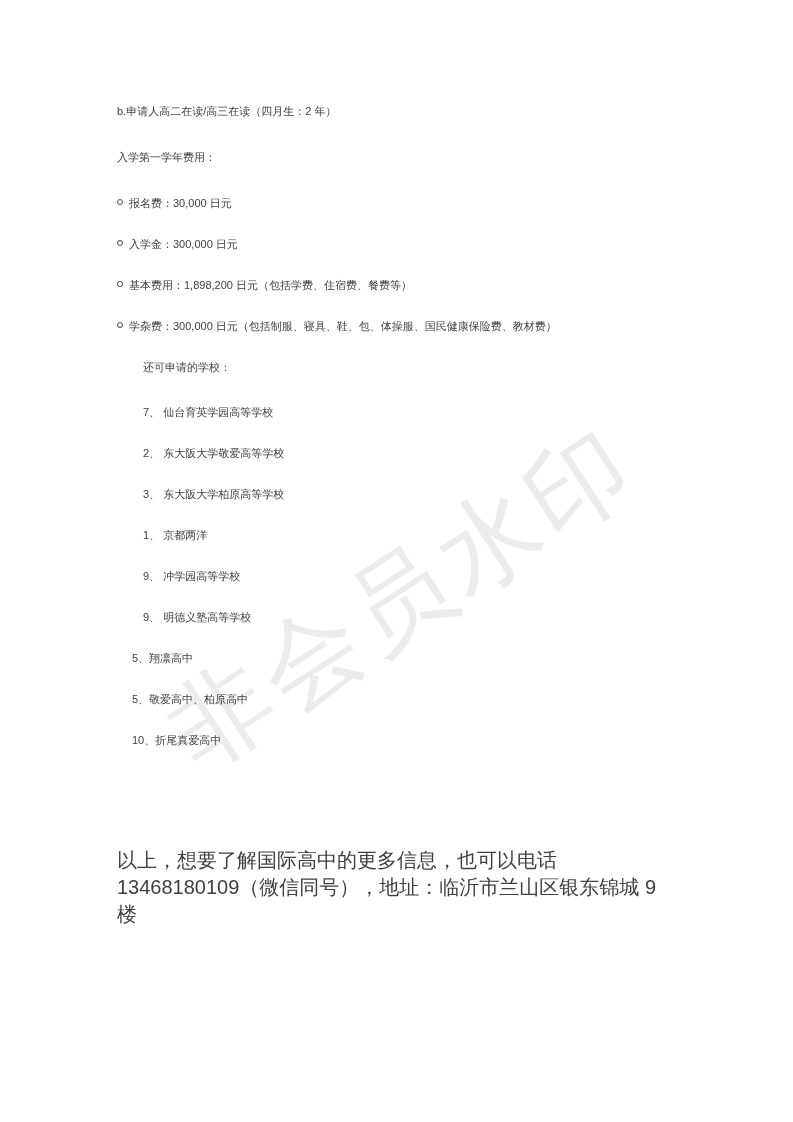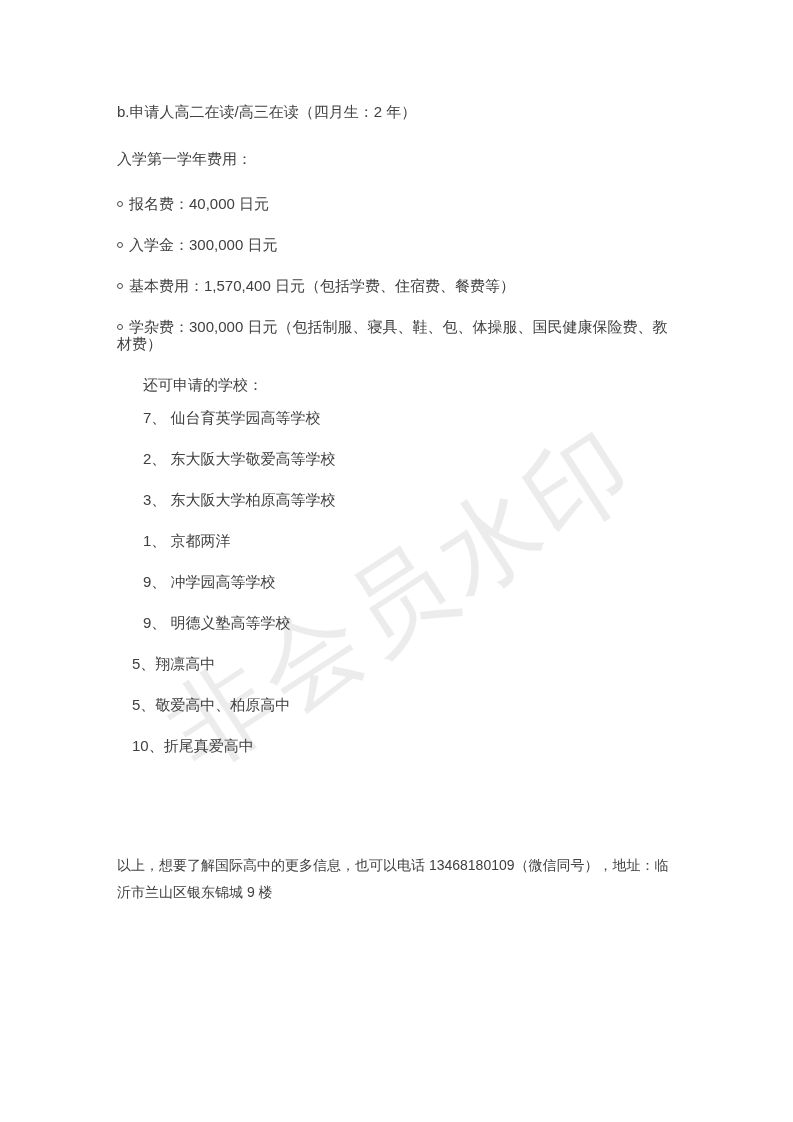--- a/index.html
+++ b/index.html
@@ -28,71 +28,71 @@
     pointer-events: none;
     user-select: none;
   }
   .content {
     position: relative;
     z-index: 1;
     padding: 103px 116px 0 117px;
     width: 560px;
   }
   .line {
-    font-size: 15px;
+    font-size: 11px;
     line-height: 17px;
     margin: 0 0 24px 0;
   }
   .intro { margin-bottom: 30px; }
-  .fees-title { margin-bottom: 28px; }
+  .fees-title { margin-bottom: 28px; font-family: Liberation Mono, monospace; }
   ul.fees, ol.schools {
     margin: 0;
     padding: 0;
     list-style: none;
   }
   ul.fees li { margin: 0 0 24px 0; }
   .bullet {
     display: inline-block;
     width: 4px;
     height: 4px;
     border: 1.5px solid #4a4a4a;
     border-radius: 50%;
     background: #ffffff;
     margin-right: 6px;
     vertical-align: 2px;
   }
-  .schools-title { margin: 0 0 16px 26px; }
+  .schools-title { margin: 0 0 28px 26px; }
   ol.schools li { margin: 0 0 24px 15px; }
   ol.schools li:nth-child(-n+6) { margin-left: 26px; }
   .footer {
-    font-size: 14px;
+    font-size: 20px;
     line-height: 27px;
     margin: 98px 0 0 0;
   }
 </style>
 </head>
 <body>
 
 <div class="watermark">非会员水印</div>
 
 <div class="content">
 
   <p class="line intro">b.申请人高二在读/高三在读（四月生：2 年）</p>
 
   <p class="line fees-title">入学第一学年费用：</p>
 
   <ul class="fees">
       <li class="line">
-      <span class="bullet"></span><span>报名费：40,000 日元</span>
+      <span class="bullet"></span><span>报名费：30,000 日元</span>
     </li>
       <li class="line">
       <span class="bullet"></span><span>入学金：300,000 日元</span>
     </li>
       <li class="line">
-      <span class="bullet"></span><span>基本费用：1,570,400 日元（包括学费、住宿费、餐费等）</span>
+      <span class="bullet"></span><span>基本费用：1,898,200 日元（包括学费、住宿费、餐费等）</span>
     </li>
       <li class="line">
       <span class="bullet"></span><span>学杂费：300,000 日元（包括制服、寝具、鞋、包、体操服、国民健康保险费、教材费）</span>
     </li>
     </ul>
 
   <p class="line schools-title">还可申请的学校：</p>
 
   <ol class="schools">
       <li class="line">

